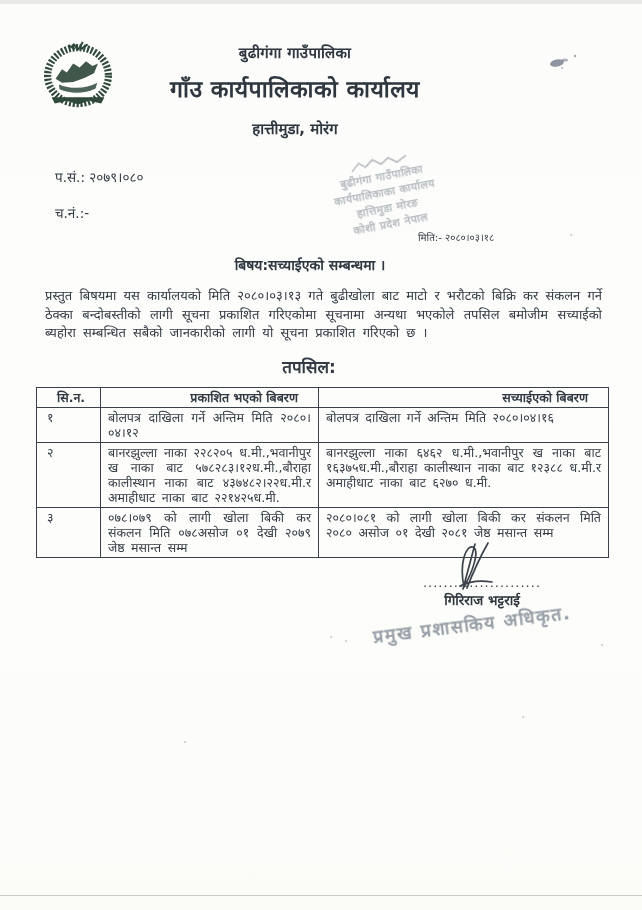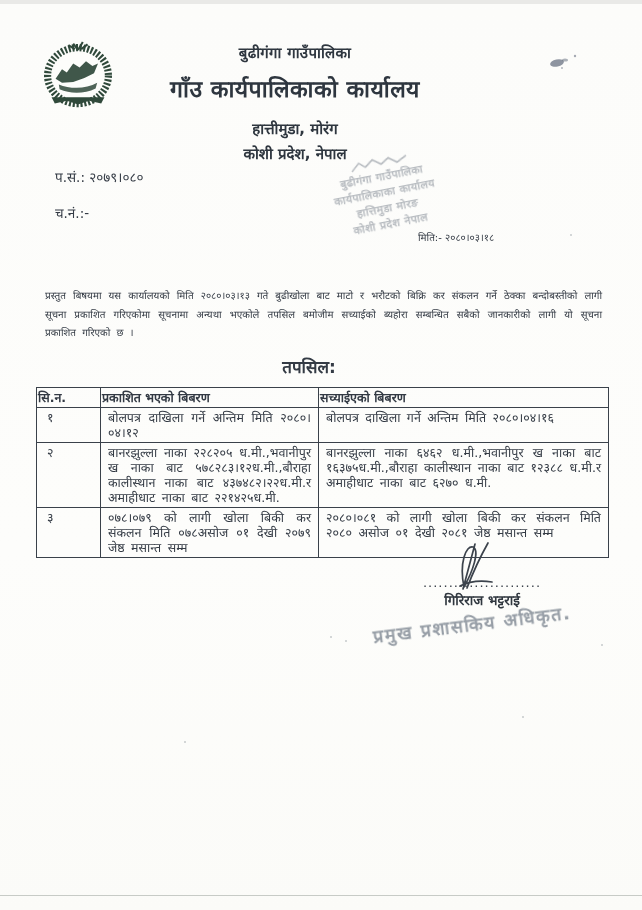--- a/index.html
+++ b/index.html
@@ -32,34 +32,34 @@
   }
   .office-stamp .zig{display:block;margin:0 auto 1px auto;}
   
   .ref-ps{position:absolute;left:55px;top:164px;font-size:13.5px;}
   .ref-ch{position:absolute;left:55px;top:200px;font-size:13.5px;}
   .date{position:absolute;left:418px;top:226px;font-size:10px;}
   
   .subject{position:absolute;left:0;top:251px;width:620px;text-align:center;
     font-size:14px;font-weight:bold;color:#2f3740;}
   .body-par{position:absolute;left:45px;top:283px;width:557px;
-    font-size:10px;line-height:18.5px;text-align:justify;word-spacing:3px;color:#333a44;}
+    font-size:13px;line-height:18.5px;text-align:justify;word-spacing:3px;color:#333a44;}
   .tapasil{position:absolute;left:0;top:351px;width:618px;text-align:center;
     font-size:17px;font-weight:bold;}
   
   table.corr{
     position:absolute;left:36px;top:383px;width:572px;
     border-collapse:collapse;table-layout:fixed;
   }
   table.corr th,table.corr td{
     border:1.6px solid #3a414a;
     font-size:12.5px;line-height:15px;
     padding:2px 7px;vertical-align:top;color:#333a44;
   }
-  table.corr th{font-weight:bold;text-align:left;padding:2px 1px;}
+  table.corr th{font-weight:bold;text-align:right;padding:2px 20px;}
   table.corr td.sn{text-align:left;padding-left:10px;}
   table.corr td.desc{text-align:justify;word-spacing:2.5px;}
   col.c1{width:64px;}col.c2{width:218px;}col.c3{width:290px;}
   
   .sig-block{position:absolute;left:392px;top:545px;width:180px;text-align:center;}
   .sig-squiggle{position:absolute;left:38px;top:-8px;}
   .sig-dots{font-size:13px;letter-spacing:1px;color:#3a414a;margin-top:26px;}
   .sig-name{font-size:13.5px;font-weight:bold;margin-top:1px;color:#30373f;}
   .sig-title{font-size:13px;font-weight:bold;margin-top:2px;color:#30373f;}
   .officer-stamp{
@@ -83,36 +83,36 @@
     <ellipse cx="50" cy="48" rx="31" ry="28" fill="#fdfdfb"></ellipse>
     <path d="M44 8 L50 16 M56 6 L50 16 M38 10 L46 15 M62 9 L54 15" stroke="#30493b" stroke-width="2.6" fill="none"></path>
     <path d="M22 52 L30 40 36 44 44 33 52 38 60 30 68 36 75 33 70 45 58 51 44 56 30 57 Z" fill="#30493b" opacity="0.92"></path>
     <path d="M26 59 C40 65 60 65 74 57 L72 64 C58 71 40 71 27 65 Z" fill="#30493b" opacity="0.85"></path>
     <path d="M17 75 L83 75 79 83 64 79.5 50 84 36 79.5 21 83 Z" fill="#30493b"></path>
   </svg>
 
   <div class="lh lh-muni">बुढीगंगा गाउँपालिका</div>
   <div class="lh lh-office">गाँउ कार्यपालिकाको  कार्यालय</div>
   <div class="lh lh-addr">हात्तीमुडा, मोरंग</div>
-  <div class="lh lh-prov">कोशी  प्रदेश, नेपाल</div>
 
   <div class="office-stamp">
     <svg class="zig" width="60" height="12" viewBox="0 0 60 12">
       <path d="M2 10 L10 3 16 8 24 2 32 8 40 3 48 9 58 4" fill="none" stroke="#8d949d" stroke-width="1.6"></path>
     </svg>
     <div>बुढीगंगा गाउँपालिका</div>
     <div>कार्यपालिकाका कार्यालय</div>
     <div>हात्तिमुडा मोरङ</div>
     <div>कोशी प्रदेश नेपाल</div>
   </div>
 
   <div class="ref-ps">प.सं.: २०७९।०८०</div>
   <div class="ref-ch">च.नं.:-</div>
   <div class="date">मिति:- २०८०।०३।१८</div>
 
+  <div class="subject">बिषय:सच्याईएको  सम्बन्धमा  ।</div>
   <div class="body-par">प्रस्तुत बिषयमा यस कार्यालयको मिति २०८०।०३।१३ गते बुढीखोला बाट माटो र भरौटको बिक्रि कर संकलन गर्ने ठेक्का बन्दोबस्तीको लागी सूचना प्रकाशित गरिएकोमा सूचनामा अन्यथा भएकोले तपसिल बमोजीम सच्याईको ब्यहोरा सम्बन्धित सबैको जानकारीको लागी यो सूचना प्रकाशित गरिएको छ ।</div>
   <div class="tapasil">तपसिल:</div>
 
   <table class="corr">
     <colgroup>
         <col class="c1">
         <col class="c2">
         <col class="c3">
       </colgroup>
     <tbody>

